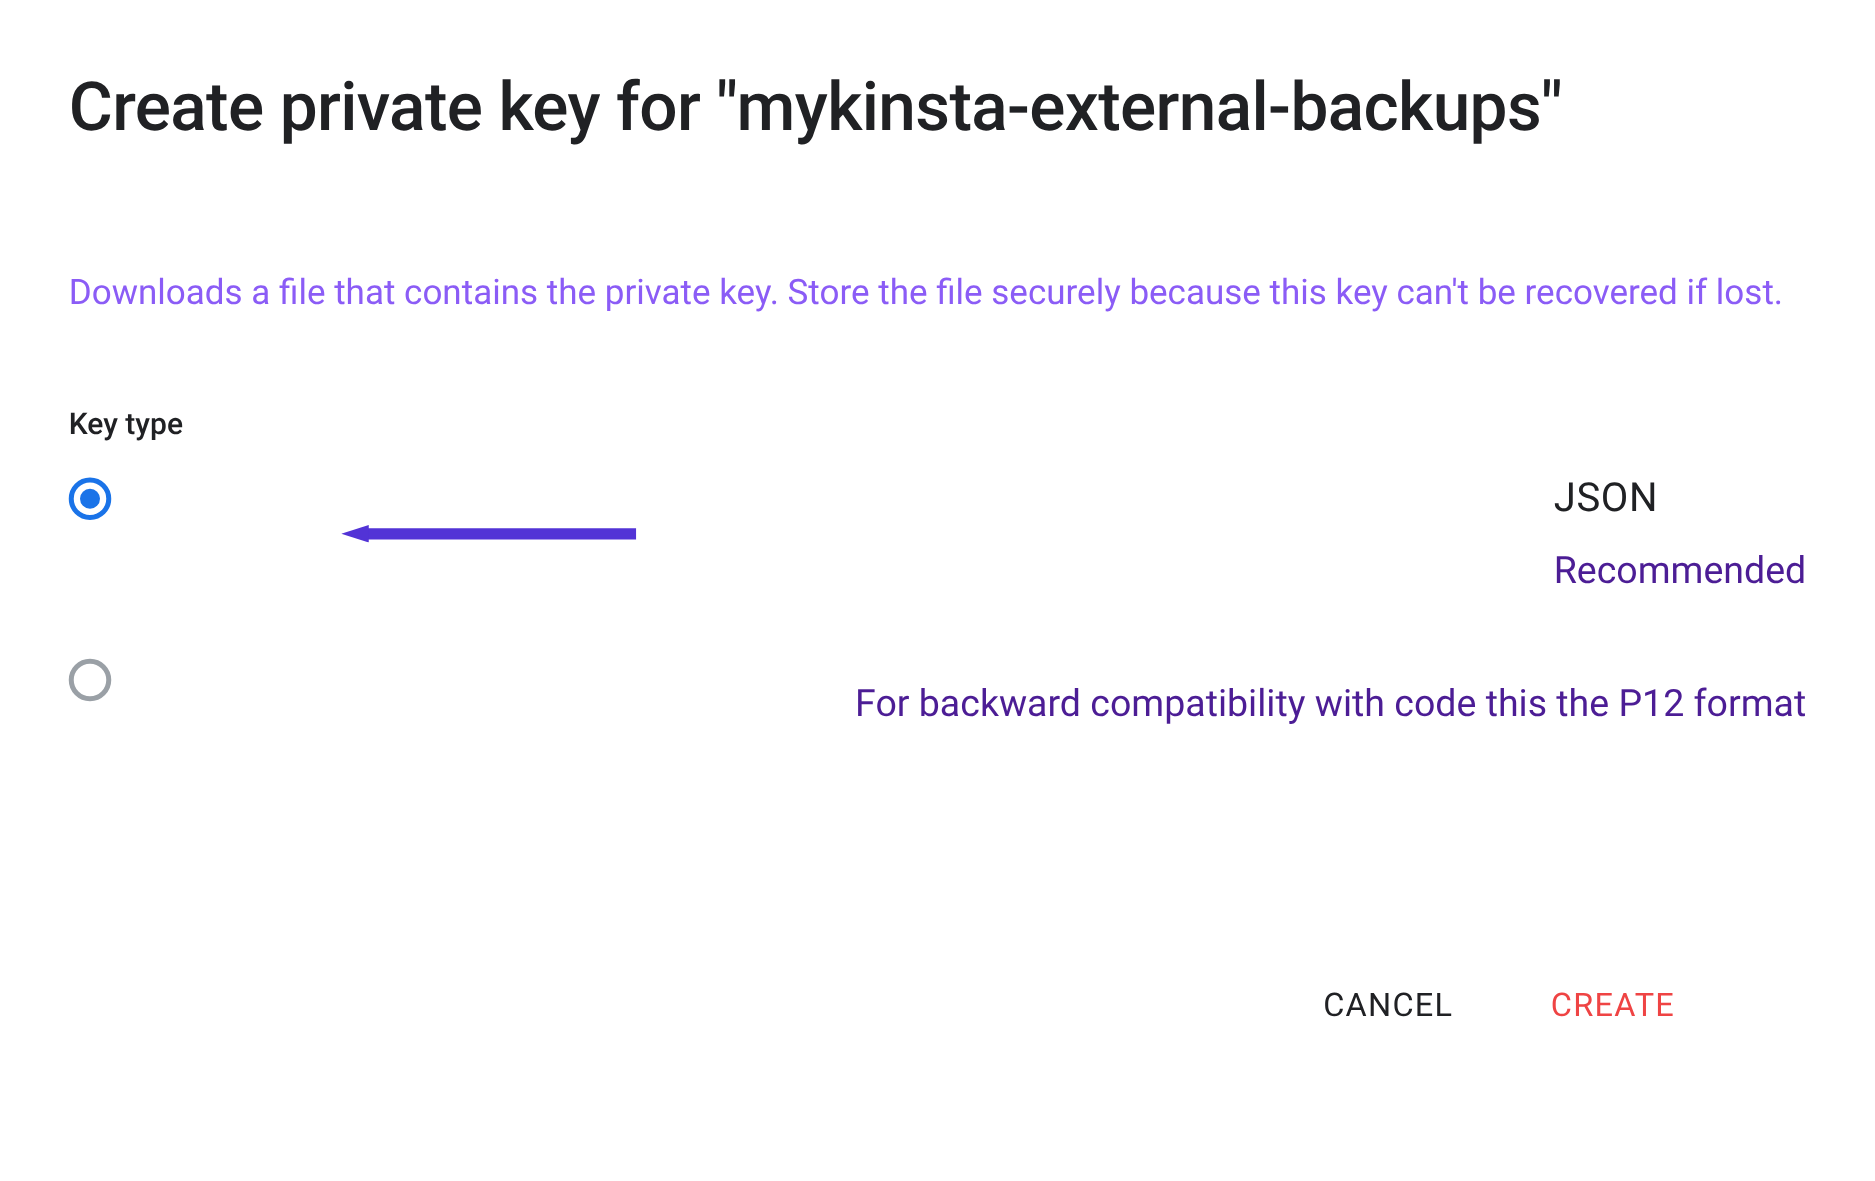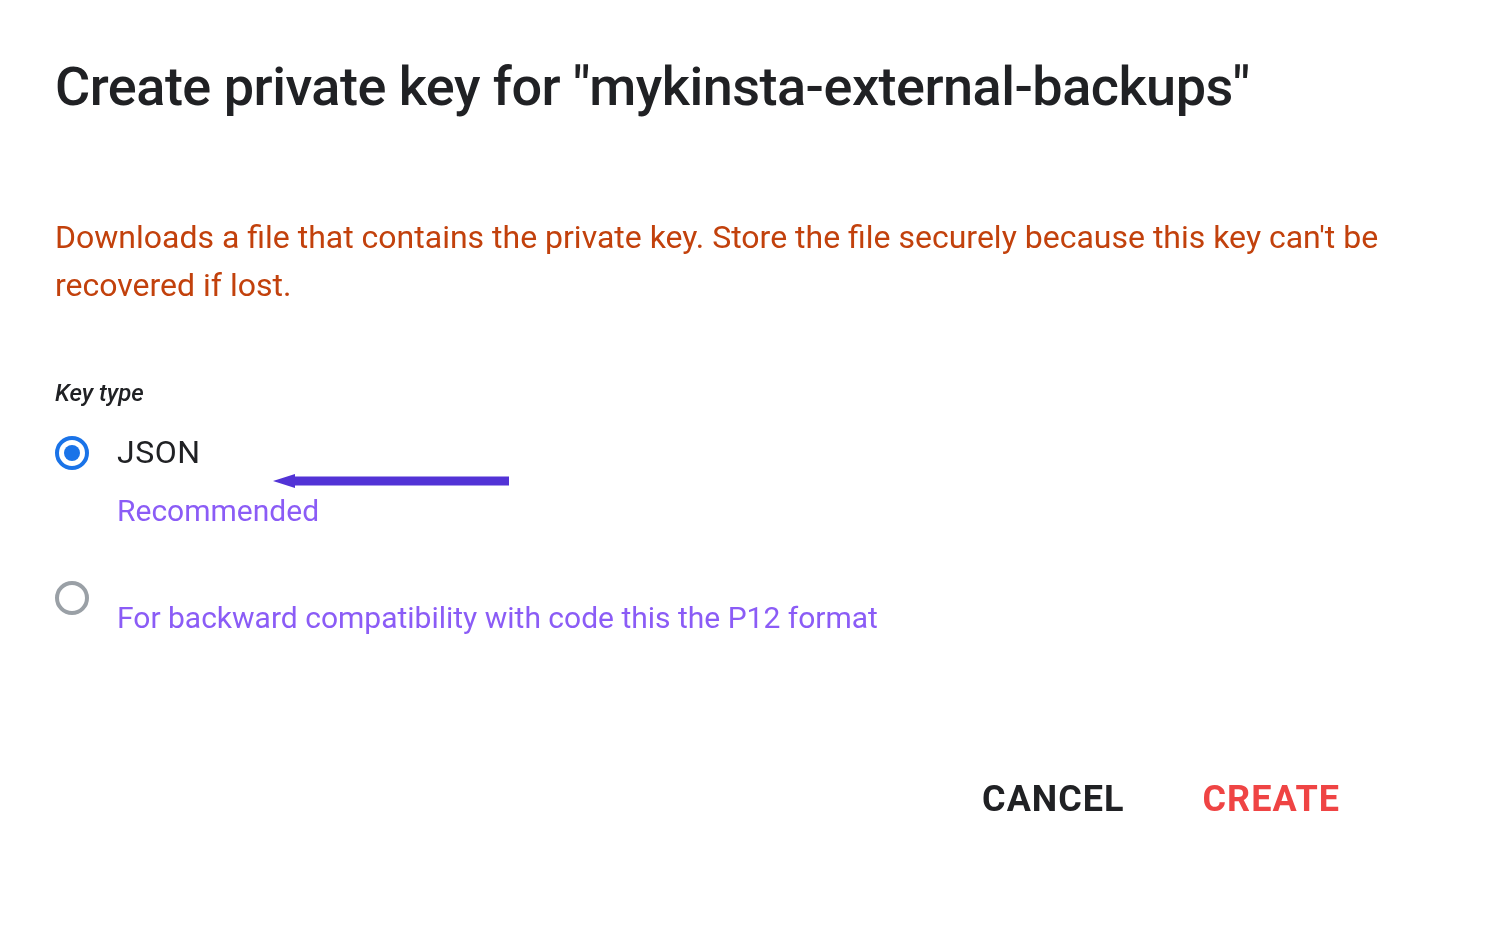--- a/index.html
+++ b/index.html
@@ -16,38 +16,38 @@
       padding: 55px 55px 0 55px;
     }
     .dialog-title {
       font-size: 54px;
       font-weight: 500;
       color: #202124;
       letter-spacing: -0.5px;
       margin-bottom: 95px;
     }
     .description {
-      font-size: 32px;
+      font-size: 28px;
       font-weight: 400;
-      color: #c2410c;
+      color: #8b5cf6;
       line-height: 1.5;
       margin-bottom: 70px;
     }
     .section-label {
       font-size: 24px;
       font-weight: 500;
       color: #202124;
       margin-bottom: 26px;
-      font-style: italic;
     }
     .radio-option {
       display: flex;
       align-items: flex-start;
       margin-bottom: 50px;
       position: relative;
+      justify-content: space-between;
     }
     .radio-button {
       width: 34px;
       height: 34px;
       border-radius: 50%;
       flex-shrink: 0;
       margin-top: 3px;
       position: relative;
       cursor: pointer;
     }
@@ -73,41 +73,41 @@
     }
     .radio-label {
       font-size: 32px;
       font-weight: 400;
       color: #202124;
       letter-spacing: 0.5px;
     }
     .radio-description {
       font-size: 30px;
       font-weight: 400;
-      color: #8b5cf6;
+      color: #4c1d95;
       margin-top: 22px;
     }
     .annotation-arrow {
       position: absolute;
       left: 218px;
       top: 50%;
       transform: translateY(-50%);
       width: 236px;
       height: 14px;
     }
     .dialog-actions {
       position: absolute;
       bottom: 125px;
       right: 160px;
       display: flex;
       gap: 78px;
     }
     .action-button {
-      font-size: 36px;
-      font-weight: 700;
+      font-size: 26px;
+      font-weight: 400;
       letter-spacing: 1px;
       cursor: pointer;
       border: none;
       background: none;
       font-family: inherit;
     }
     .action-button.cancel {
       color: #202124;
     }
     .action-button.create {

